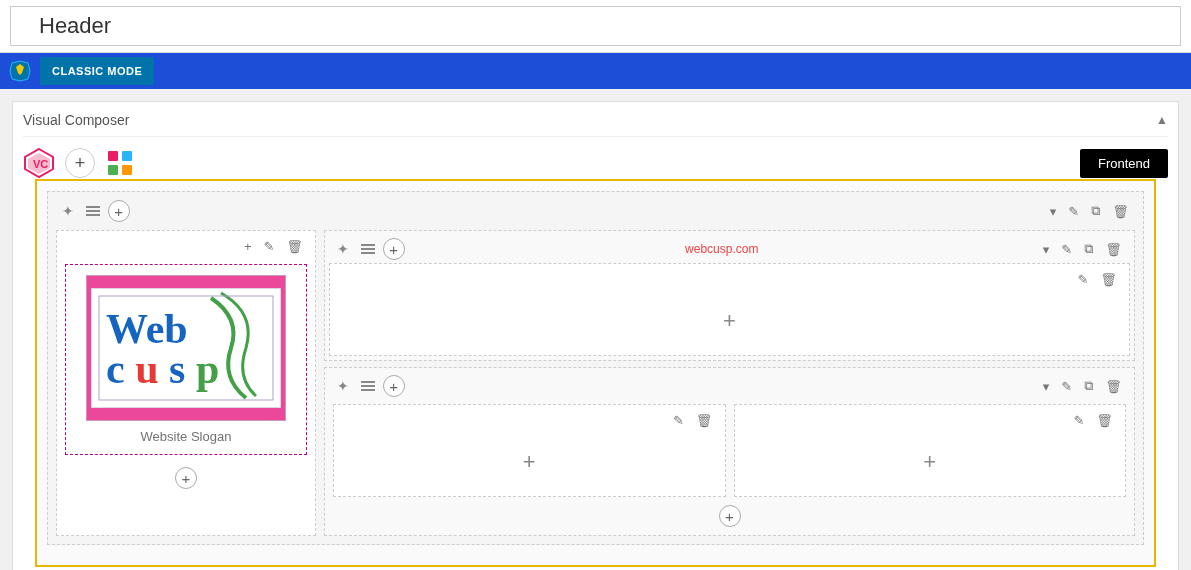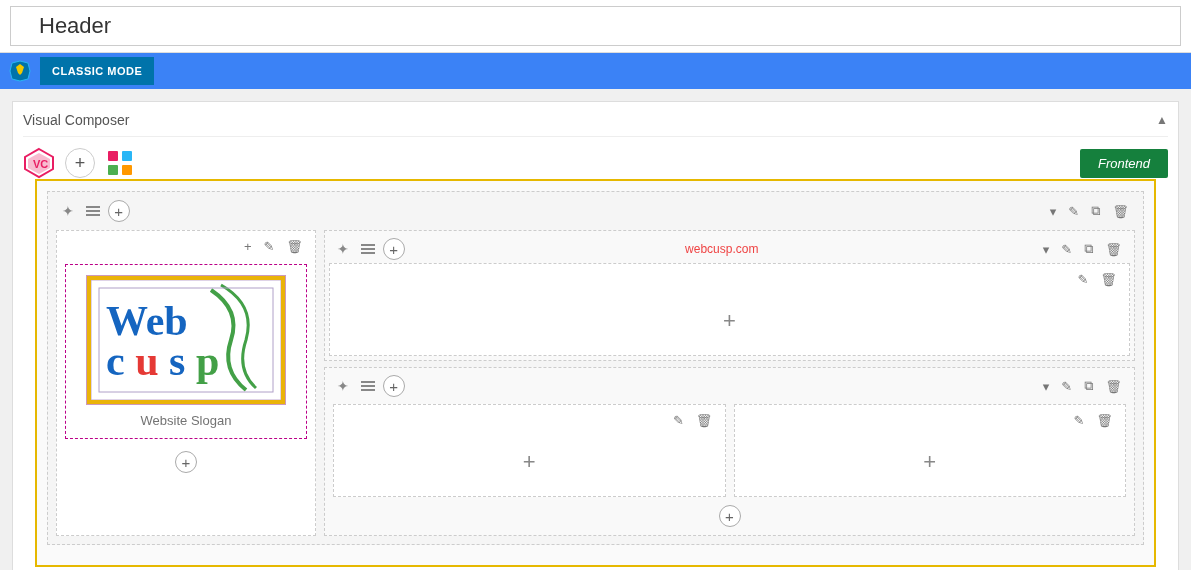--- a/index.html
+++ b/index.html
@@ -20,21 +20,21 @@
       width: 100%;
       padding: 6px 28px;
       font-size: 22px;
       border: 1px solid #ccc;
       outline: none;
       color: #333;
     }
 
     
     .nav-bar {
-      background: #3b82f6;
+      background: #1d4ed8;
       display: flex;
       align-items: center;
       padding: 0 8px;
       height: 36px;
       gap: 4px;
     }
     .nav-logo {
       width: 24px;
       height: 24px;
       margin-right: 4px;
@@ -99,28 +99,27 @@
     }
     .vc-grid-icon {
       width: 30px;
       height: 30px;
       display: flex;
       align-items: center;
       justify-content: center;
     }
     .frontend-btn {
       margin-left: auto;
-      background: #15803d;
+      background: #000000;
       color: #fff;
       border: none;
       padding: 7px 18px;
       font-size: 13px;
       cursor: pointer;
       border-radius: 2px;
-      font-style: italic;
     }
 
     
     .canvas-area {
       border: 2px solid #e6b800;
       margin: 0 12px 12px 12px;
       padding: 10px;
       background: #fafafa;
       position: relative;
     }
@@ -235,23 +234,23 @@
       border: 1px dashed #b08;
       background: #fff;
       margin: 6px 4px;
       padding: 10px;
       display: flex;
       flex-direction: column;
       align-items: center;
     }
     .logo-img-placeholder {
       width: 200px;
-      height: 130px;
+      height: 146px;
       border: 1px solid #c9b;
-      background: #eab308;
+      background: #ec4899;
       display: flex;
       align-items: center;
       justify-content: center;
       position: relative;
       overflow: hidden;
     }
     .slogan-text {
       margin-top: 8px;
       font-size: 13px;
       color: #737373;

